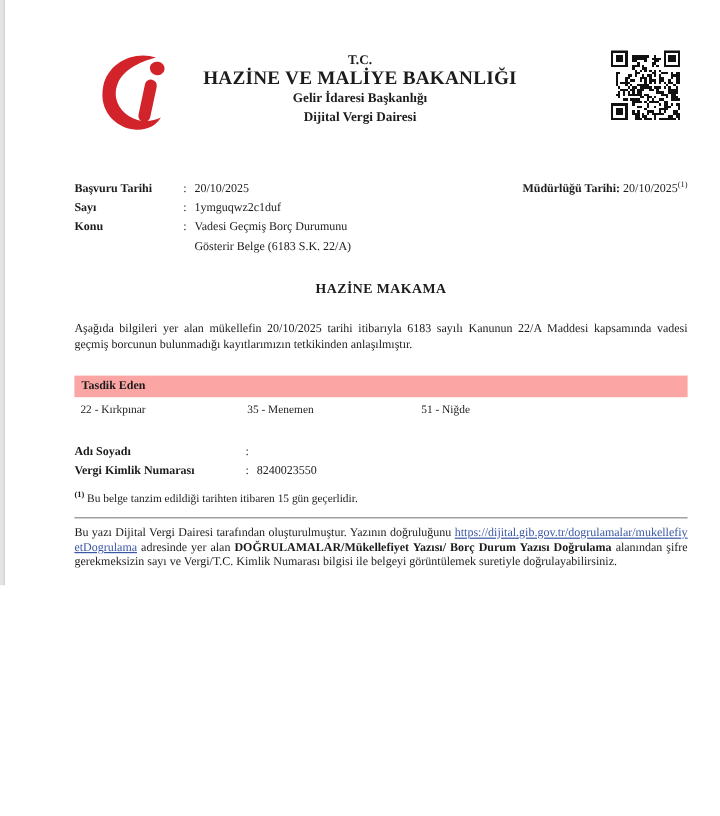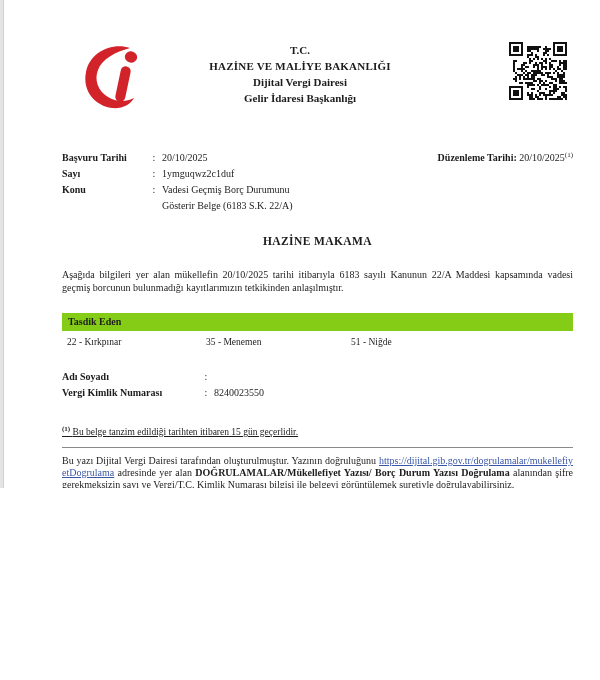--- a/index.html
+++ b/index.html
@@ -32,21 +32,21 @@
     left: 74px; top: 2px;
     width: 80px; height: 70px;
   }
   .qr-wrap {
     position: absolute;
     right: 33px; top: 4px;
     width: 58px; height: 58px;
   }
   .header-text { text-align: center; padding-top: 4px; }
   .header-text .h-small { font-size: 11px; font-weight: bold; line-height: 16px; }
-  .header-text .h-big   { font-size: 11px; font-weight: bold; line-height: 16px; letter-spacing: 0.2px; }
+  .header-text .h-big   { font-size: 16px; font-weight: bold; line-height: 16px; letter-spacing: 0.2px; }
 
   .content { padding: 0 27px 0 62px; }
 
   .meta-section {
     display: flex;
     justify-content: space-between;
     align-items: flex-start;
     margin-top: 12px;
   }
   .meta-table .meta-row { display: flex; font-size: 10px; line-height: 16px; }
@@ -68,21 +68,21 @@
   .body-par {
     font-size: 10px;
     line-height: 13px;
     text-align: justify;
     margin-top: 21px;
   }
   .body-par2 { font-size: 10px; line-height: 13px; margin-top: 16px; }
 
   .tasdik-bar {
     margin-top: 19px;
-    background: #84cc16;
+    background: #fca5a5;
     height: 18px;
     line-height: 18px;
     font-weight: bold;
     font-size: 10px;
     padding-left: 6px;
   }
   .tasdik-items {
     display: flex;
     font-size: 9.5px;
     margin-top: 6px;
@@ -91,21 +91,21 @@
   }
   .tasdik-items .t0 { width: 139px; }
   .tasdik-items .t1 { width: 145px; font-family: Liberation Serif, serif; }
   .tasdik-items .t2 { flex: 1; }
 
   .taxpayer { margin-top: 22px; }
   .tp-row { display: flex; font-size: 10px; line-height: 16px; }
   .tp-label { font-weight: bold; width: 136px; flex-shrink: 0; }
   .tp-colon { width: 16px; text-align: center; flex-shrink: 0; }
 
-  .footnote { font-size: 9.5px; margin-top: 26px; text-decoration: underline; }
+  .footnote { font-size: 9.5px; margin-top: 10px; }
   .footnote sup { font-weight: bold; }
 
   .divider {
     border: none;
     border-top: 1px solid #8a8a8a;
     margin-top: 10px;
   }
 
   .footer-par {
     font-size: 10px;
@@ -137,22 +137,22 @@
                  C 24 51 20 40 24 30
                  C 28 19 41 12 56 8 Z" fill="#d2232a"></path>
         <rect x="44" y="26" width="10" height="36" rx="5" transform="rotate(12 49 44)" fill="#d2232a"></rect>
         <ellipse cx="57" cy="17" rx="6.2" ry="5.6" transform="rotate(12 57 17)" fill="#d2232a"></ellipse>
       </svg>
     </div>
 
     <div class="header-text">
       <div class="h-small">T.C.</div>
       <div class="h-big">HAZİNE VE MALİYE BAKANLIĞI</div>
+      <div class="h-small">Gelir İdaresi Başkanlığı</div>
       <div class="h-small">Dijital Vergi Dairesi</div>
-      <div class="h-small">Gelir İdaresi Başkanlığı</div>
     </div>
 
     <div class="qr-wrap">
       <svg id="qr-svg" width="58" height="58" viewBox="0 0 29 29" shape-rendering="crispEdges">
           <rect x="0" y="0" width="29" height="29" fill="#fff"></rect>
           <rect x="0" y="0" width="1" height="1" fill="#111"></rect>
           <rect x="1" y="0" width="1" height="1" fill="#111"></rect>
           <rect x="2" y="0" width="1" height="1" fill="#111"></rect>
           <rect x="3" y="0" width="1" height="1" fill="#111"></rect>
           <rect x="4" y="0" width="1" height="1" fill="#111"></rect>
@@ -549,21 +549,21 @@
         <div class="meta-row">
           <span class="meta-label">Konu</span>
           <span class="meta-colon">:</span>
           <span class="meta-value">
             <span style="display:block;">Vadesi Geçmiş Borç Durumunu</span>
             <span style="display:block;">Gösterir Belge (6183 S.K. 22/A)</span>
           </span>
         </div>
       </div>
       <div class="duzenleme">
-        <span class="lbl">Düzenleme Tarihi:</span>
+        <span class="lbl">Müdürlüğü Tarihi:</span>
         <span>20/10/2025</span><sup>(1)</sup>
       </div>
     </div>
 
     <div class="doc-title">HAZİNE MAKAMA</div>
 
     <p class="body-par">Aşağıda bilgileri yer alan mükellefin 20/10/2025 tarihi itibarıyla 6183 sayılı Kanunun 22/A Maddesi kapsamında vadesi geçmiş borcunun bulunmadığı kayıtlarımızın tetkikinden anlaşılmıştır.</p>
 
     <div class="tasdik-bar">Tasdik Eden</div>
     <div class="tasdik-items">

